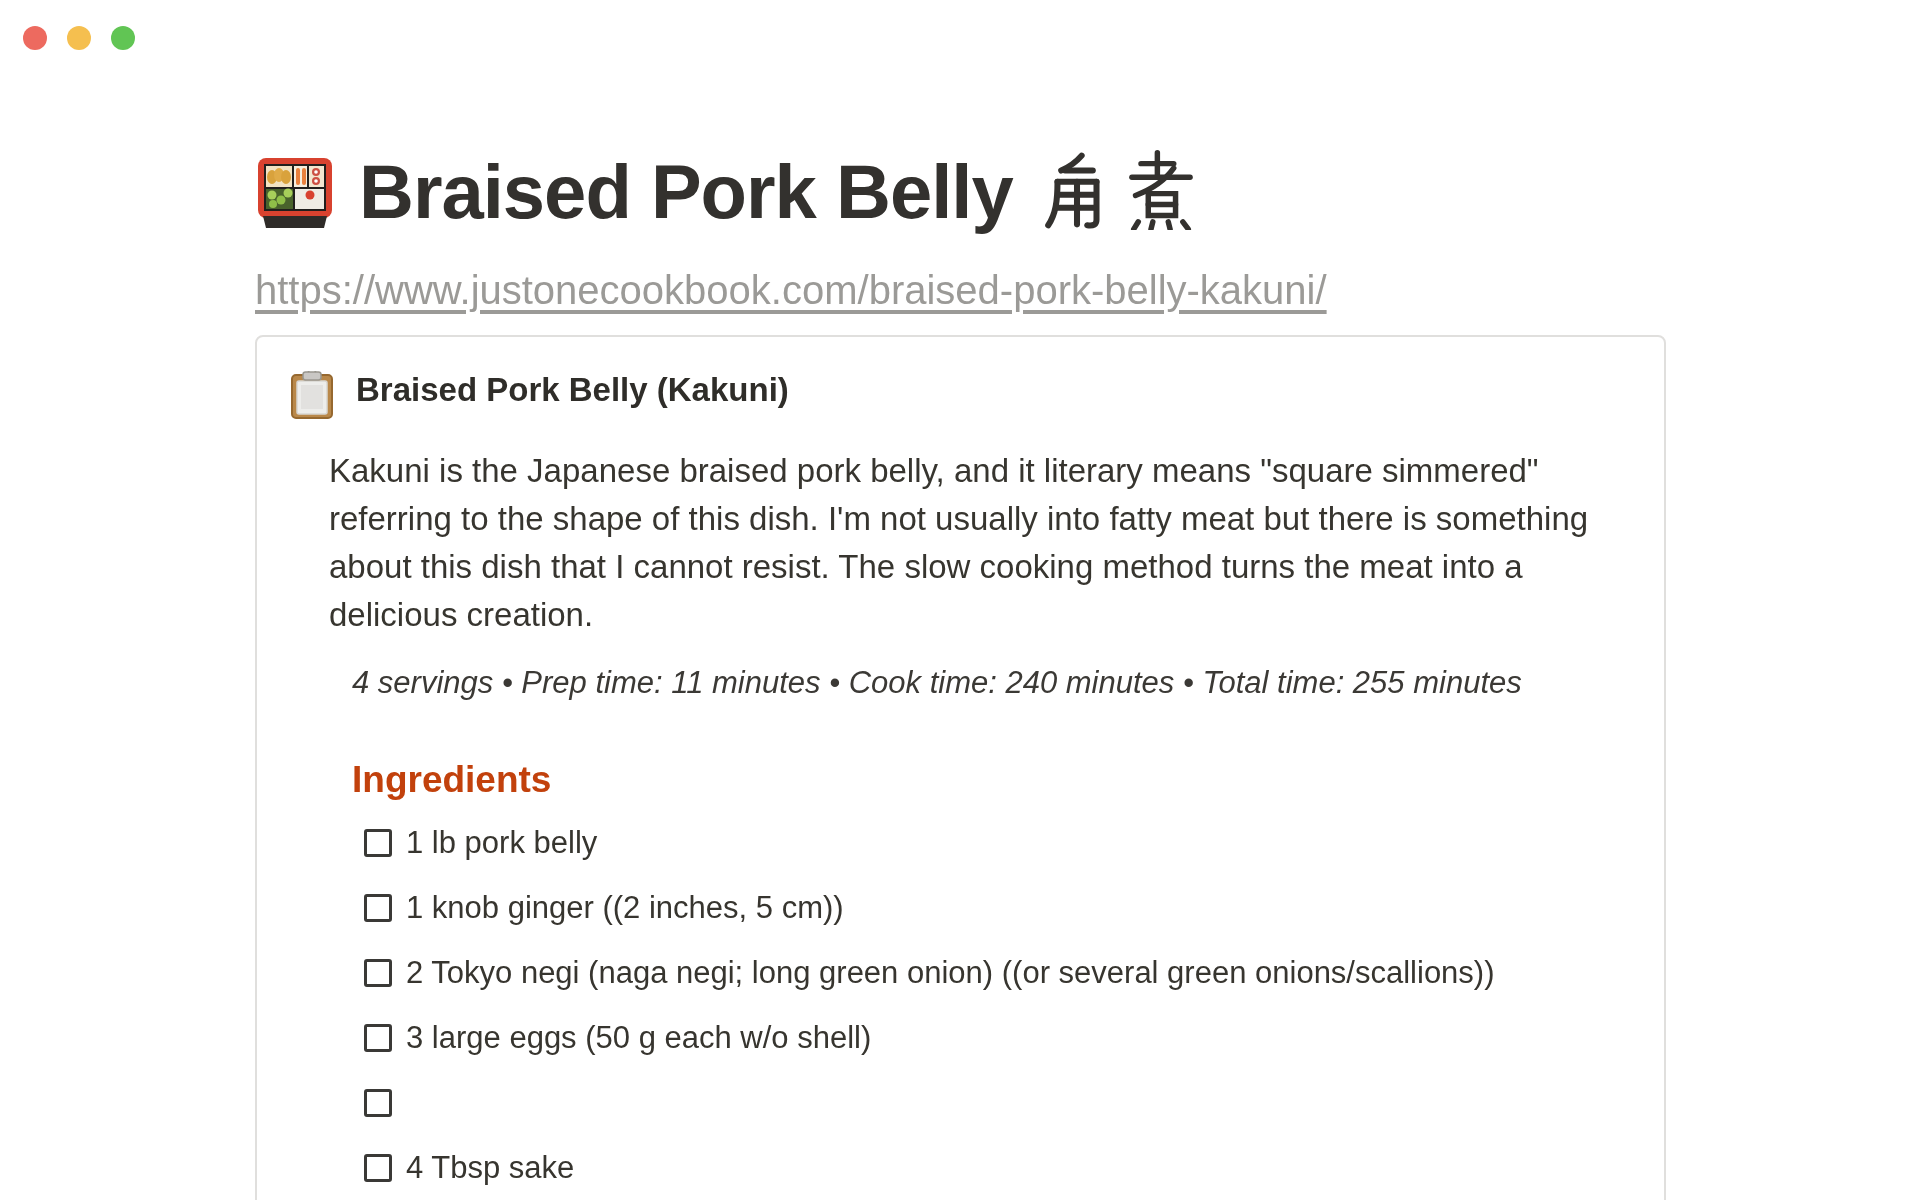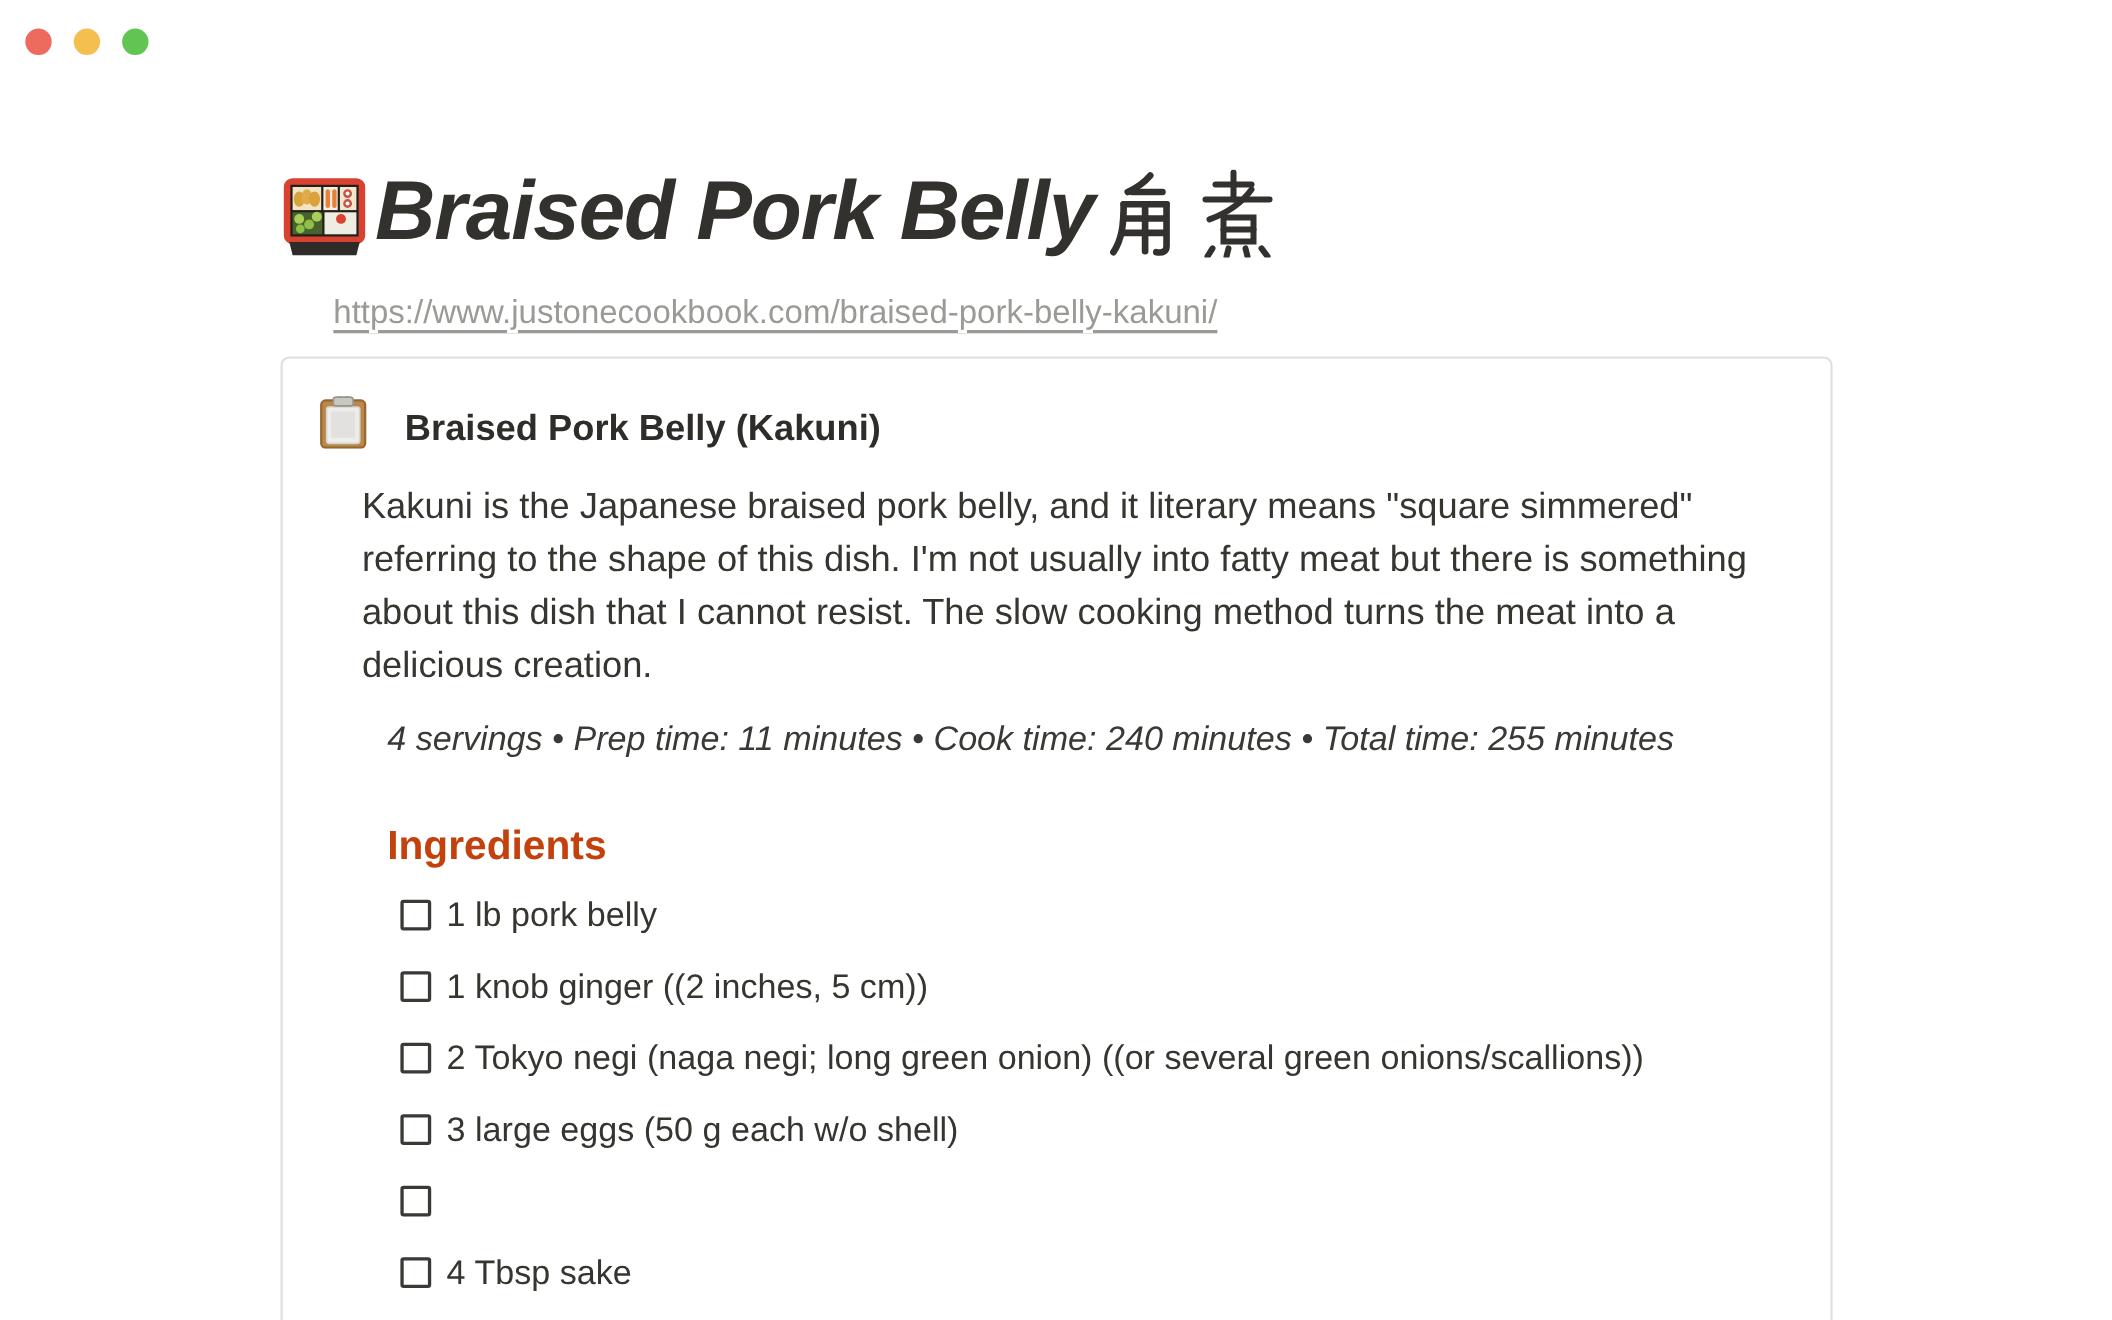--- a/index.html
+++ b/index.html
@@ -15,31 +15,31 @@
   html,body{width:1920px;height:1200px;overflow:hidden;background:#ffffff;
     font-family:"Liberation Sans","DejaVu Sans",sans-serif;color:var(--text);}
   
   .traffic-lights{position:absolute;top:26px;left:23px;display:flex;gap:20px;}
   .tl{width:24px;height:24px;border-radius:50%;display:inline-block;cursor:pointer;}
   .tl.red{background:var(--traffic-red);}
   .tl.yellow{background:var(--traffic-yellow);}
   .tl.green{background:var(--traffic-green);}
   
   .content{margin:150px 0 0 255px;width:1435px;}
-  .page-title{display:flex;align-items:flex-end;gap:6px;font-style:italic;}
+  .page-title{display:flex;align-items:flex-start;gap:24px;}
   .page-title .latin{font-size:76px;font-weight:700;letter-spacing:-1px;color:#33312e;line-height:1.1;}
   .title-icon svg{display:block;}
   .kanji{display:flex;gap:12px;align-items:center;margin-left:4px;}
   .kanji svg{display:block;}
-  .source-link{display:inline-block;margin-top:34px;font-size:30px;color:var(--link);
-    text-decoration:underline;text-decoration-color:var(--link);text-underline-offset:6px;cursor:pointer;margin-left:48px;}
+  .source-link{display:inline-block;margin-top:34px;font-size:40px;color:var(--link);
+    text-decoration:underline;text-decoration-color:var(--link);text-underline-offset:6px;cursor:pointer;}
   
   .recipe-card{margin-top:22px;width:1411px;min-height:930px;border:2px solid var(--card-border);
     border-radius:8px;padding:34px 40px 60px 33px;background:#fff;}
-  .card-header{display:flex;align-items:flex-end;gap:34px;}
+  .card-header{display:flex;align-items:flex-start;gap:22px;}
   .card-header h2{font-size:33px;font-weight:700;color:#2f2d29;}
   .clipboard-icon svg{display:block;}
   .desc{margin:28px 0 0 39px;font-size:33px;line-height:48px;max-width:1290px;color:var(--text);}
   .meta{margin:20px 0 0 62px;font-size:31px;line-height:48px;font-style:italic;color:#3b3935;}
   .ing-heading{margin:52px 0 6px 62px;font-size:37px;font-weight:700;color:#c2410c;}
   .ing-list{list-style:none;margin:10px 0 0 74px;}
   .ing-row{display:flex;align-items:center;height:65px;}
   .checkbox{flex:0 0 auto;width:28px;height:28px;border:3px solid var(--checkbox-border);
     border-radius:3px;margin-right:14px;background:#fff;cursor:pointer;}
   .ing-label{font-size:31px;color:var(--text);white-space:nowrap;}

